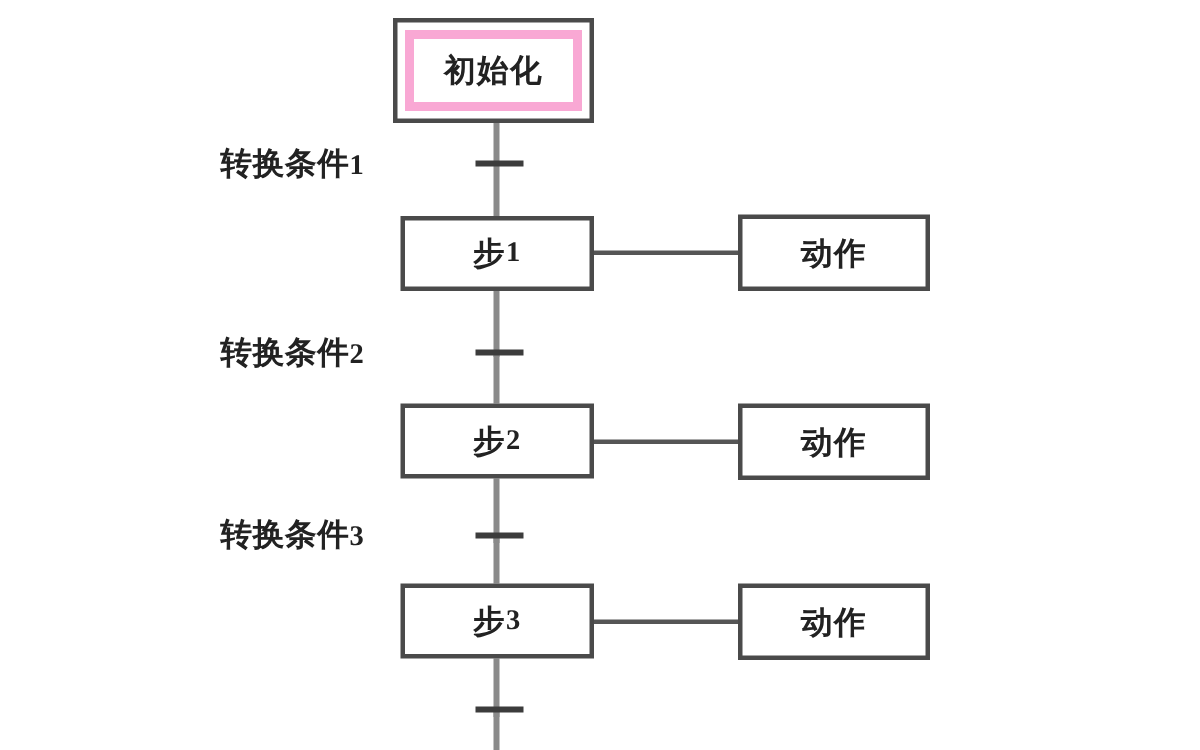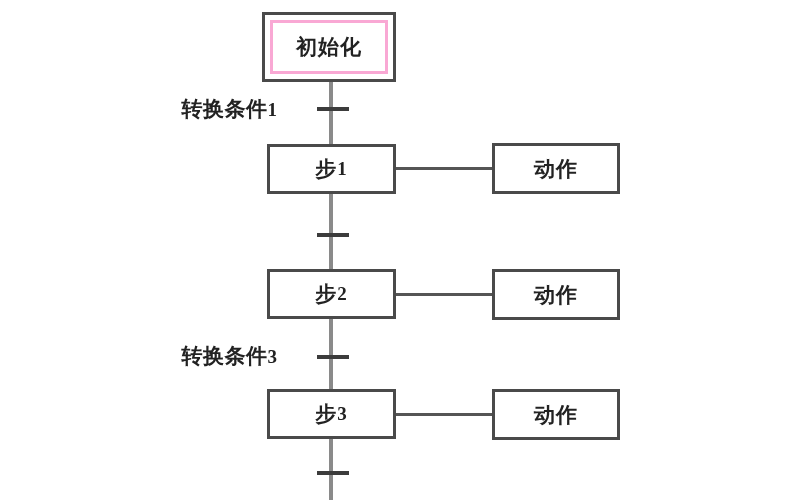--- a/index.html
+++ b/index.html
@@ -33,21 +33,21 @@
   }
 
   
   .cond-label {
     position: absolute;
     white-space: nowrap;
     color: #222222;
     font-size: 21px;
     font-weight: bold;
     letter-spacing: 0.5px;
-    text-align: center;
+    text-align: left;
   }
   .cond-label .num {
     font-size: 19px;
   }
 
   
   .box {
     position: absolute;
     box-sizing: border-box;
     background: #ffffff;
@@ -68,21 +68,21 @@
   
   .box.init-outer {
     border: 3px solid #4a4a4a;
     background: #ffffff;
     padding: 5px;
   }
   .init-inner {
     width: 100%;
     height: 100%;
     box-sizing: border-box;
-    border: 3px solid #f9a8d4;
+    border: 6px solid #f9a8d4;
     background: #ffffff;
     display: flex;
     align-items: center;
     justify-content: center;
     color: #222222;
     font-size: 21px;
     font-weight: bold;
     letter-spacing: 1px;
   }
 
@@ -118,20 +118,23 @@
 
   <div class="box step" style="left:267px; top:144px; width:129px; height:50px;">
     <span>步</span>
       <span class="num">1</span>
   </div>
   <div class="connector" style="left:396px; top:167px; width:96px;"></div>
   <div class="box action" style="left:492px; top:143px; width:128px; height:51px;">
     <span>动作</span>
   </div>
 
+  <div class="cond-label" style="left:147px; top:221px; width:165px;">
+    <span>转换条件</span><span class="num">2</span>
+  </div>
   <div class="tick" style="left:317px; top:233px; width:32px;"></div>
 
   <div class="box step" style="left:267px; top:269px; width:129px; height:50px;">
     <span>步</span>
       <span class="num">2</span>
   </div>
   <div class="connector" style="left:396px; top:293px; width:96px;"></div>
   <div class="box action" style="left:492px; top:269px; width:128px; height:51px;">
     <span>动作</span>
   </div>

